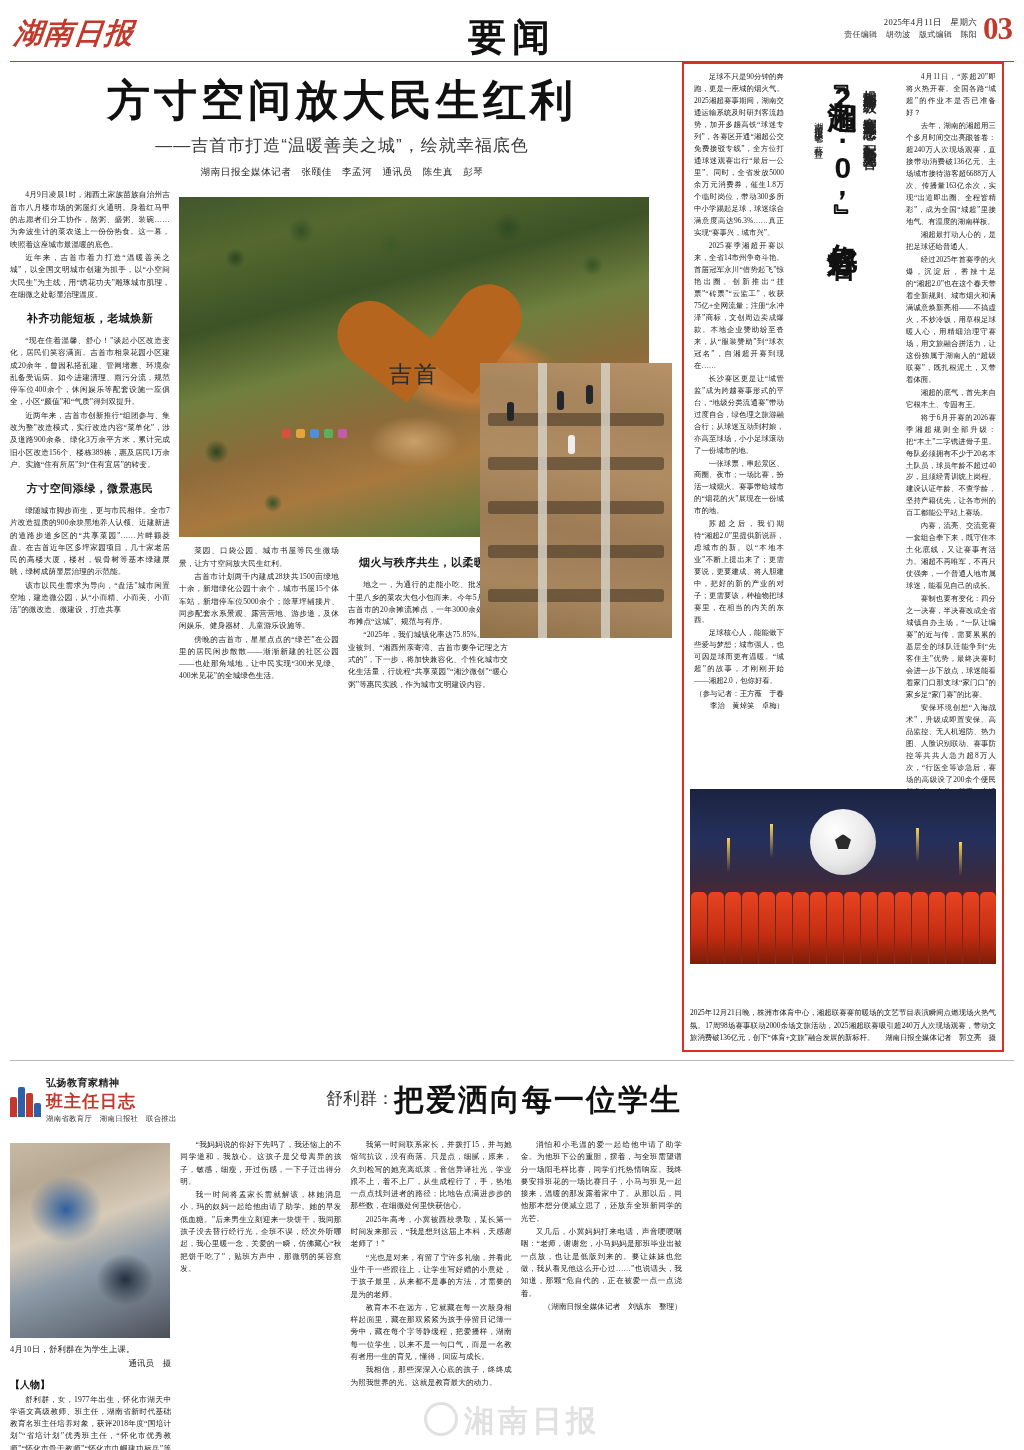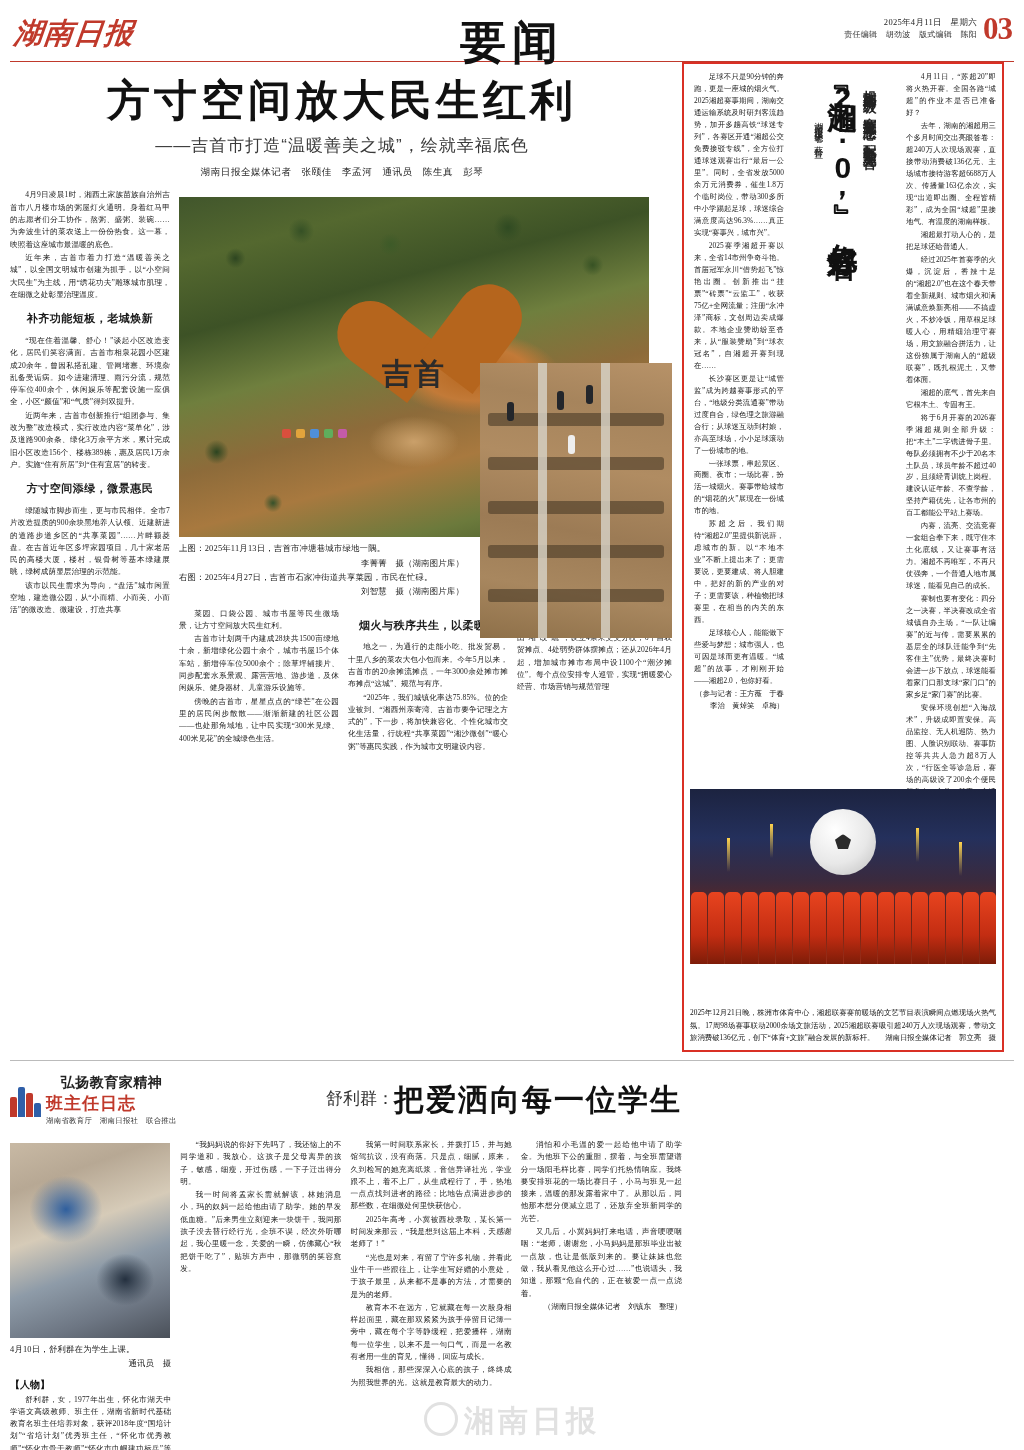--- a/index.html
+++ b/index.html
@@ -25,21 +25,21 @@
     font-family:"Liberation Serif",serif;
     font-size:29px; font-weight:bold;
     color:#c0392b;
     letter-spacing:1px;
     font-style:italic;
     transform:skewX(-6deg);
   }
   .masthead-title {
     position:absolute; left:0; right:0; top:12px;
     text-align:center;
-    font-size:46px; font-weight:bold;
+    font-size:38px; font-weight:bold;
     letter-spacing:6px;
     font-family:"Liberation Serif",serif;
   }
   .masthead-right {
     position:absolute; right:2px; top:14px;
     display:flex; align-items:flex-start; gap:6px;
   }
   .md-lines { text-align:right; padding-top:2px; }
   .md-date { font-size:8.5px; color:#222; letter-spacing:.3px; line-height:1.5; }
   .md-editors { font-size:8px; color:#333; letter-spacing:.3px; line-height:1.6; }
@@ -95,21 +95,21 @@
     transform:translate(-50%,-50%) rotate(-8deg);
   }
   .heart:before, .heart:after{
     content:""; position:absolute; top:0; width:66px; height:104px;
     background:#b5651d; border-radius:33px 33px 0 0;
   }
   .heart:before{ left:33px; transform:rotate(-45deg); transform-origin:0 100%; }
   .heart:after{ left:33px; transform:rotate(45deg); transform-origin:100% 100%; }
   .heart-inner{
     position:absolute; left:50%; top:52%; transform:translate(-50%,-50%);
-    font-size:30px; font-weight:bold; color:#2b2b2b; z-index:3;
+    font-size:23px; font-weight:normal; color:#2b2b2b; z-index:3;
     font-family:"Liberation Sans",sans-serif; letter-spacing:2px;
   }
   .trees {
     position:absolute; inset:0;
     background:
       radial-gradient(circle 14px at 12% 18%, #2d4520 0%, rgba(45,69,32,0) 72%),
       radial-gradient(circle 18px at 26% 10%, #355025 0%, rgba(53,80,37,0) 72%),
       radial-gradient(circle 16px at 45% 14%, #3d5a28 0%, rgba(61,90,40,0) 72%),
       radial-gradient(circle 20px at 70% 9%, #2f4a22 0%, rgba(47,74,34,0) 72%),
       radial-gradient(circle 15px at 88% 20%, #375224 0%, rgba(55,82,36,0) 72%),
@@ -197,21 +197,21 @@
 
   
   .sec2 { display:flex; gap:9px; margin-top:10px; }
   .sec2-left { width:672px; position:relative; }
   .sec2-right { width:322px; }
 
   .s2-header{ display:flex; align-items:center; height:58px; position:relative; }
   .logo-block{ display:flex; align-items:center; gap:6px; width:250px; }
   .logo-mark{ width:30px; height:34px; position:relative; }
   .logo-mark i{ position:absolute; bottom:0; width:7px; border-radius:2px 2px 0 0; display:block; }
-  .logo-text .l1{ font-size:14px; font-weight:bold; color:#222; letter-spacing:.5px;text-align:center; }
+  .logo-text .l1{ font-size:10px; font-weight:bold; color:#222; letter-spacing:.5px; }
   .logo-text .l2{ font-size:17px; font-weight:bold; color:#c0392b; letter-spacing:1px; font-family:"Liberation Sans",sans-serif; }
   .logo-text .l3{ font-size:7.4px; color:#333; letter-spacing:.3px; margin-top:1px; }
   .s2-title-wrap{ flex:1; text-align:right; }
   .s2-person{ font-size:17px; color:#333; display:inline; vertical-align:6px; font-family:"Liberation Sans",sans-serif; }
   .s2-title{ font-size:30px; font-weight:bold; letter-spacing:2px; display:inline; font-family:"Liberation Sans",sans-serif; }
 
   .photo-class{
     width:160px; height:195px; margin-top:4px;
     background:
       radial-gradient(ellipse 52px 48px at 35% 34%, #2f5f9e 0%, rgba(47,95,158,0) 70%),
@@ -291,26 +291,20 @@
             <div class="plot-row" style="top:66%"></div>
             <div class="plot-row" style="top:82%"></div>
             <div class="path-v" style="left:30%"></div>
             <div class="path-v" style="left:63%"></div>
             <div class="figure" style="left:14%; top:14%"></div>
             <div class="figure" style="left:40%; top:10%"></div>
             <div class="figure w" style="left:46%; top:26%"></div>
             <div class="figure" style="left:55%; top:8%"></div>
           </div>
 
-          <div class="caption" style="width:285px">
-            <div>上图：2025年11月13日，吉首市冲塘巷城市绿地一隅。</div>
-            <span class="credit">李菁菁　摄（湖南图片库）</span>
-            <div>右图：2025年4月27日，吉首市石家冲街道共享菜园，市民在忙碌。</div>
-            <span class="credit">刘智慧　摄（湖南图片库）</span>
-          </div>
 
           <div class="cols" style="margin-top:8px">
             <div class="col" style="width:160px">
               <p>菜园、口袋公园、城市书屋等民生微场景，让方寸空间放大民生红利。</p>
               <p>吉首市计划两千内建成28块共1500亩绿地十余，新增绿化公园十余个，城市书屋15个体车站，新增停车位5000余个；除草坪辅接片、同步配套水系景观、露营营地、游步道，及休闲娱乐、健身器材、儿童游乐设施等。</p>
               <p>傍晚的吉首市，星星点点的“绿芒”在公园里的居民闲步散散——渐渐新建的社区公园——也处那角域地，让中民实现“300米见绿、400米见花”的全城绿色生活。</p>
             </div>
             <div class="col" style="width:160px">
               <div class="subhead">烟火与秩序共生，以柔暖市</div>
               <p>地之一，为通行的走能小吃、批发贸易，十里八乡的菜农大包小包而来。今年5月以来，吉首市的20余摊流摊点，一年3000余处摊市摊布摊点“这城”、规范与有序。</p>

